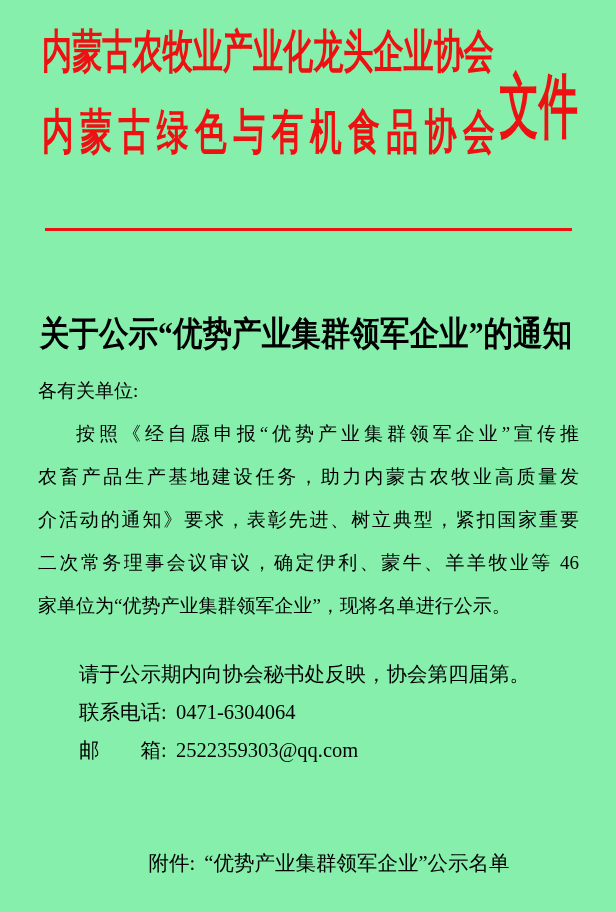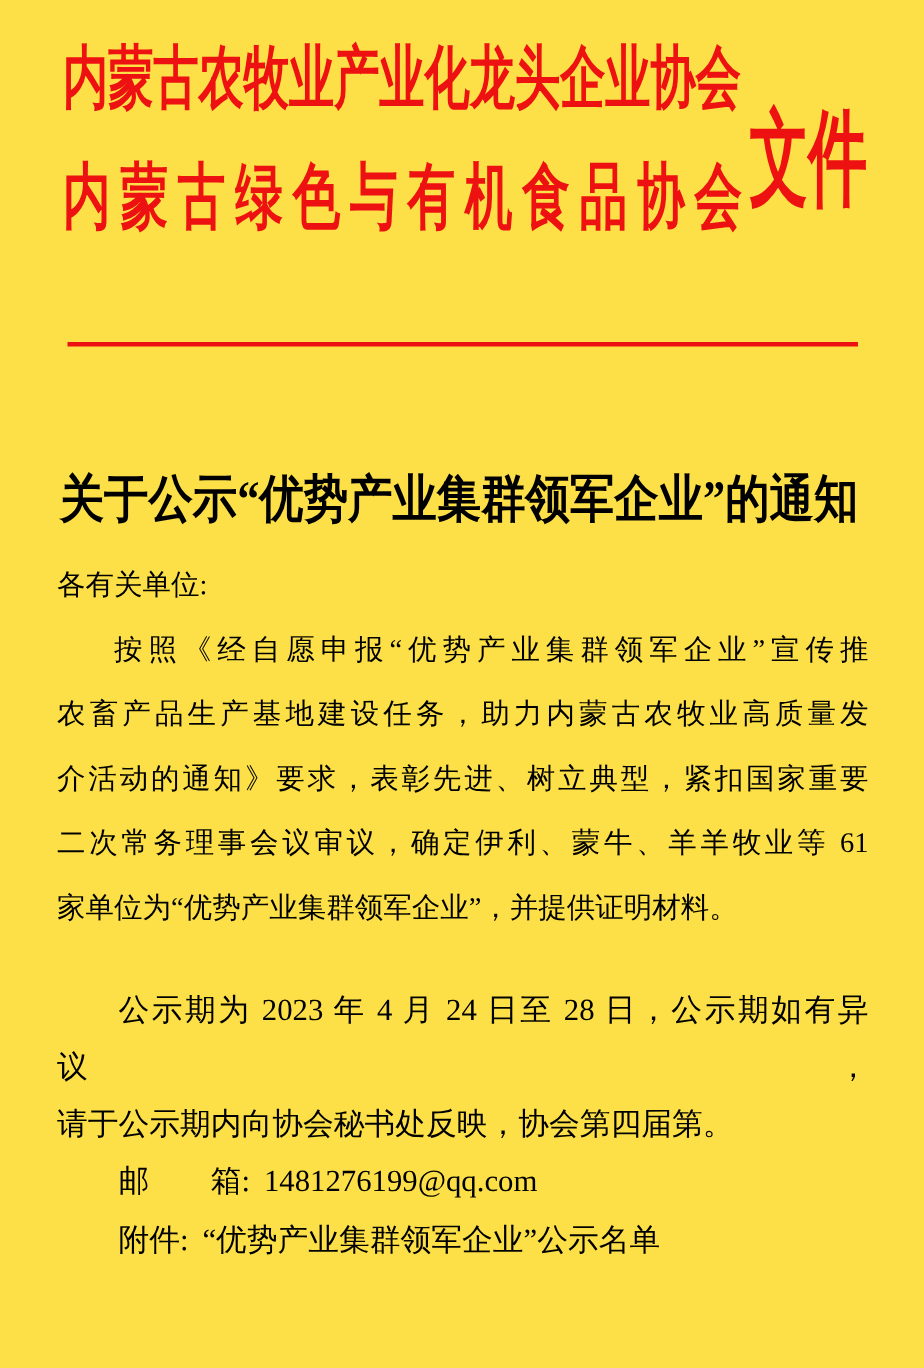--- a/index.html
+++ b/index.html
@@ -4,21 +4,21 @@
 <style>
   :root {
     --red: #ee1111;
     --ink: #000000;
   }
   html, body { margin: 0; padding: 0; background: #ffffff; }
   .page {
     position: relative;
     width: 616px;
     height: 912px;
-    background: #fde047;
+    background: #86efac;
     overflow: hidden;
     font-family: "Liberation Serif", serif;
     color: var(--ink);
   }
 
   
   .org1 {
     position: absolute; left: 42px; top: 29px;
     font-size: 46px; font-weight: bold; color: var(--red);
     line-height: 1; white-space: nowrap;
@@ -55,22 +55,22 @@
   
   .block-a {
     position: absolute; left: 38px; top: 369px; width: 541px;
     font-size: 19px; line-height: 43px;
   }
   .block-b {
     position: absolute; left: 38px; top: 655px; width: 541px;
     font-size: 20.5px; line-height: 38px;
   }
   .block-c {
-    position: absolute; left: 38px; top: 808px; width: 541px;
-    font-size: 20.5px; line-height: 38px;
+    position: absolute; left: 38px; top: 844px; width: 541px;
+    font-size: 20.5px; line-height: 38px; text-align: center;
   }
   .para .line {
     text-align: justify;
     text-align-last: justify;
   }
   .para .line.last { text-align-last: auto; }
   .para .line:first-child { text-indent: 2em; }
   .contact-line, .attachment-line { padding-left: 2em; }
   .value-gap { margin-left: 0.45em; }
 </style>
@@ -90,32 +90,34 @@
   <div class="title">
     <span class="title-inner">关于公示“优势产业集群领军企业”的通知</span>
   </div>
 
   <div class="block-a">
     <div class="salutation">各有关单位:</div>
     <div class="para">
         <div class="line">按照《经自愿申报“优势产业集群领军企业”宣传推</div>
         <div class="line">农畜产品生产基地建设任务，助力内蒙古农牧业高质量发</div>
         <div class="line">介活动的通知》要求，表彰先进、树立典型，紧扣国家重要</div>
-        <div class="line">二次常务理事会议审议，确定伊利、蒙牛、羊羊牧业等 61</div>
-        <div class="line last">家单位为“优势产业集群领军企业”，并提供证明材料。</div>
+        <div class="line">二次常务理事会议审议，确定伊利、蒙牛、羊羊牧业等 46</div>
+        <div class="line last">家单位为“优势产业集群领军企业”，现将名单进行公示。</div>
       </div>
   </div>
 
   <div class="block-b">
     <div class="para">
-        <div class="line">公示期为 2023 年 4 月 24 日至 28 日，公示期如有异议，</div>
         <div class="line last">请于公示期内向协会秘书处反映，协会第四届第。</div>
       </div>
     <div class="contact-line">
-      <span>邮　　箱:</span><span class="value-gap">1481276199@qq.com</span>
+      <span>联系电话:</span><span class="value-gap">0471-6304064</span>
+    </div>
+    <div class="contact-line">
+      <span>邮　　箱:</span><span class="value-gap">2522359303@qq.com</span>
     </div>
   </div>
 
   <div class="block-c">
     <div class="attachment-line">
       <span>附件:</span><span class="value-gap">“优势产业集群领军企业”公示名单</span>
     </div>
   </div>
 
 </div>

